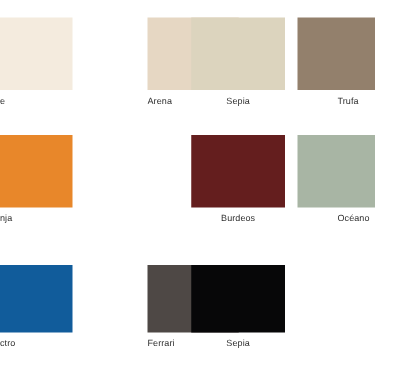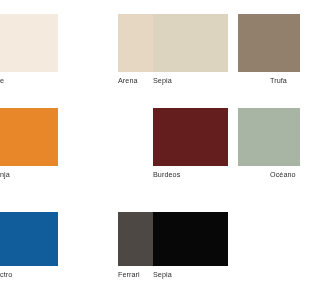--- a/index.html
+++ b/index.html
@@ -51,21 +51,21 @@
     line-height: 9px;
     color: #2f2f2f;
     letter-spacing: 0.08px;
     white-space: nowrap;
     overflow: hidden;
   }
 
   
   .col-0 { left: -20px; width: 78px; }
   .col-1 { left: 82px;  width: 73px; margin-left: 36px; }
-  .col-2 { left: 153px; width: 75px; }
+  .col-2 { left: 153px; width: 75px; text-align: center; }
   .col-3 { left: 238px; width: 78px; }
 
   .col-0 .swatch-label { left: 20px; width: 58px; }
   .col-3 .swatch-label { left: 0; width: 62px; margin-left: 32px; }
 
   .row-0 { top: 14px; }
   .row-1 { top: 108px; }
   .row-2 { top: 212px; }
 
   .row-2 .swatch-chip { height: 54px; }

